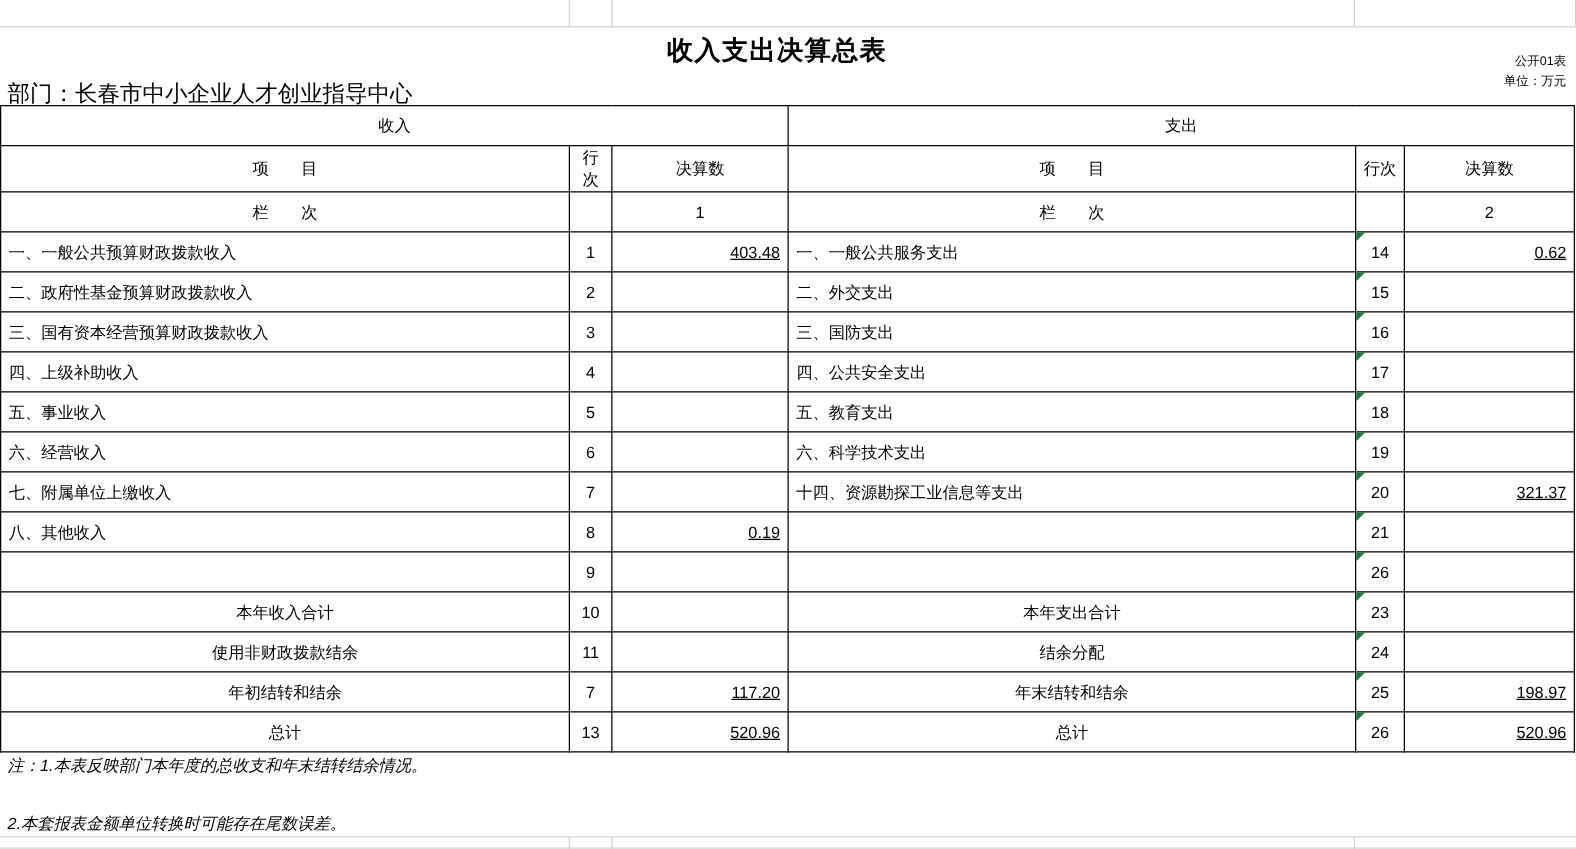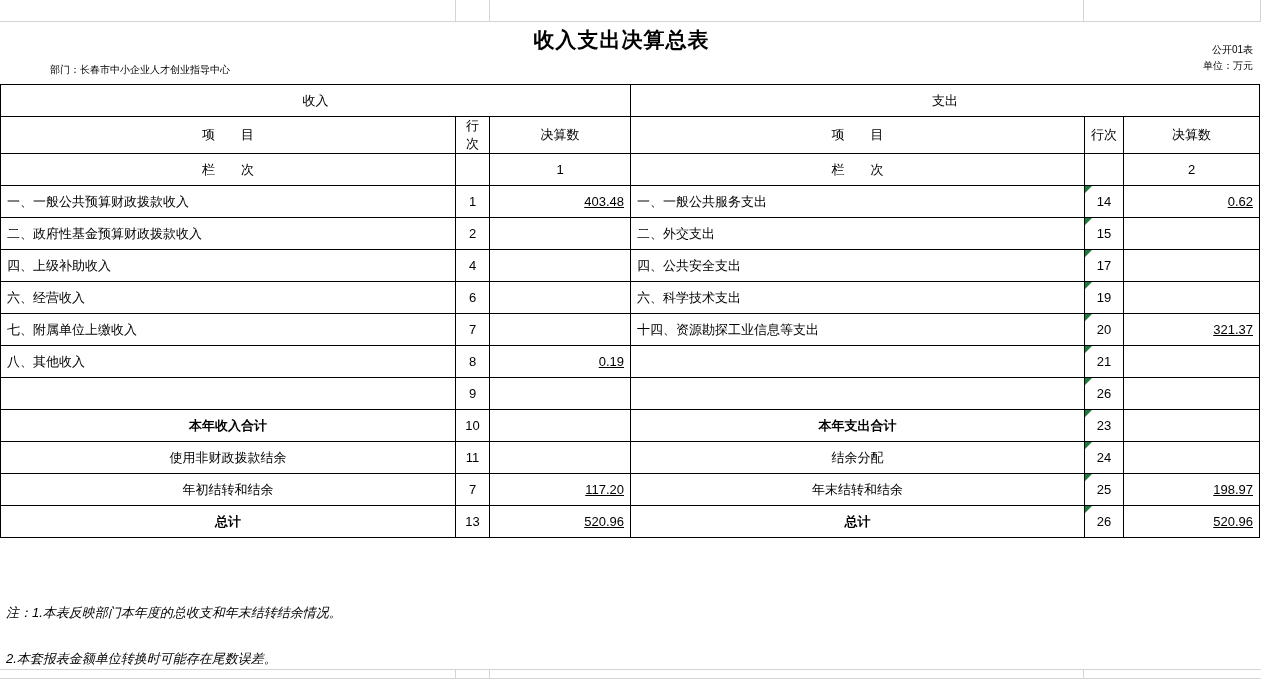--- a/index.html
+++ b/index.html
@@ -41,42 +41,41 @@
     right: 8px;
     top: 42px;
     text-align: right;
     font-size: 10px;
     line-height: 16px;
   }
   .dept {
     position: absolute;
     left: 6px;
     top: 63px;
-    font-size: 10px;
-    margin-left: 44px;
+    font-size: 18px;
   }
   table.main {
     position: absolute;
     top: 84px;
     left: 0;
     width: 1233px;
     border-collapse: collapse;
     table-layout: fixed;
   }
   table.main td {
     border: 1px solid #000000;
     height: 31px;
     padding: 0 6px;
     font-size: 13px;
     vertical-align: middle;
   }
   .c-item     { text-align: left; }
   .c-center   { text-align: center; }
   .c-num      { text-align: right; padding-right: 10px; text-decoration: underline; }
-  .bold       { font-weight: bold; margin-top: 20px; }
+  .bold       { font-weight: normal; margin-top: 20px; }
   .hdr        { text-align: center; }
   .corner {
     position: relative;
   }
   .corner::before {
     content: "";
     position: absolute;
     top: 0; left: 0;
     border-top: 7px solid #1f7a3d;
     border-right: 7px solid transparent;
@@ -158,25 +157,41 @@
         </tr>
         <tr>
           <td class="c-item">二、政府性基金预算财政拨款收入</td>
           <td class="c-center">2</td>
           <td class="c-num"></td>
           <td class="c-item">二、外交支出</td>
           <td class="c-center corner">15</td>
           <td class="c-num"></td>
         </tr>
         <tr>
+          <td class="c-item">三、国有资本经营预算财政拨款收入</td>
+          <td class="c-center">3</td>
+          <td class="c-num"></td>
+          <td class="c-item">三、国防支出</td>
+          <td class="c-center corner">16</td>
+          <td class="c-num"></td>
+        </tr>
+        <tr>
           <td class="c-item">四、上级补助收入</td>
           <td class="c-center">4</td>
           <td class="c-num"></td>
           <td class="c-item">四、公共安全支出</td>
           <td class="c-center corner">17</td>
+          <td class="c-num"></td>
+        </tr>
+        <tr>
+          <td class="c-item">五、事业收入</td>
+          <td class="c-center">5</td>
+          <td class="c-num"></td>
+          <td class="c-item">五、教育支出</td>
+          <td class="c-center corner">18</td>
           <td class="c-num"></td>
         </tr>
         <tr>
           <td class="c-item">六、经营收入</td>
           <td class="c-center">6</td>
           <td class="c-num"></td>
           <td class="c-item">六、科学技术支出</td>
           <td class="c-center corner">19</td>
           <td class="c-num"></td>
         </tr>

